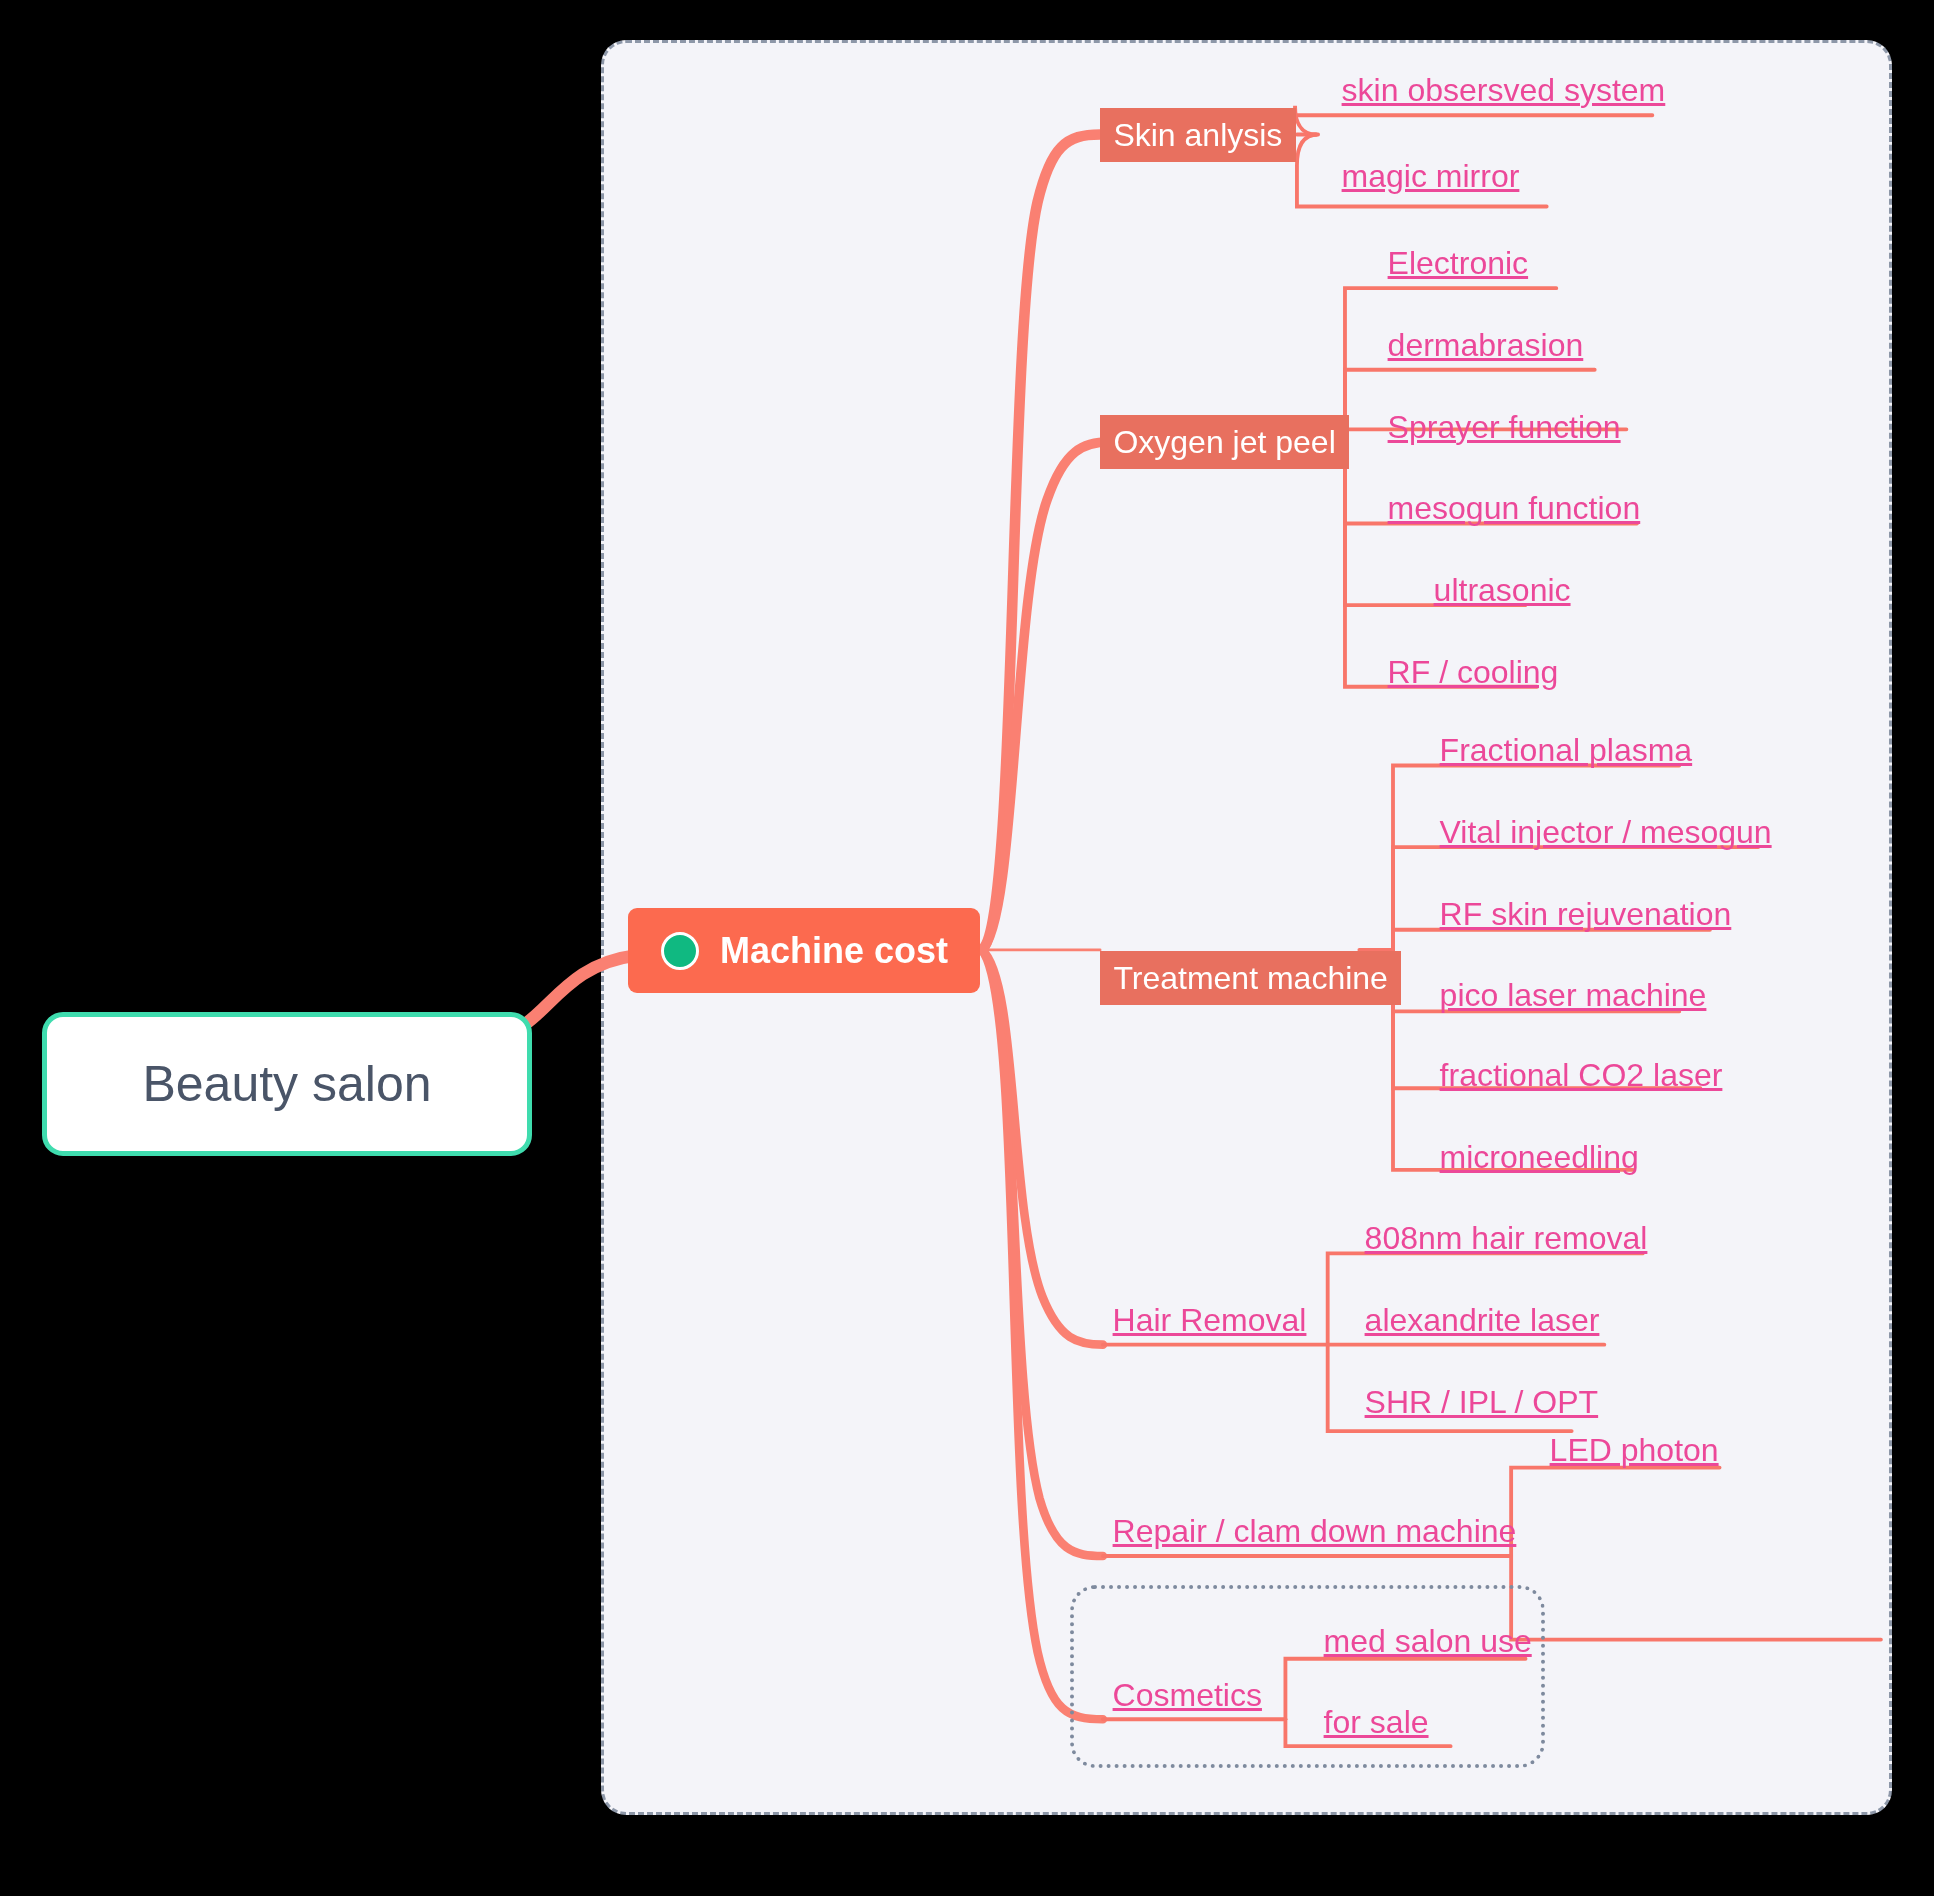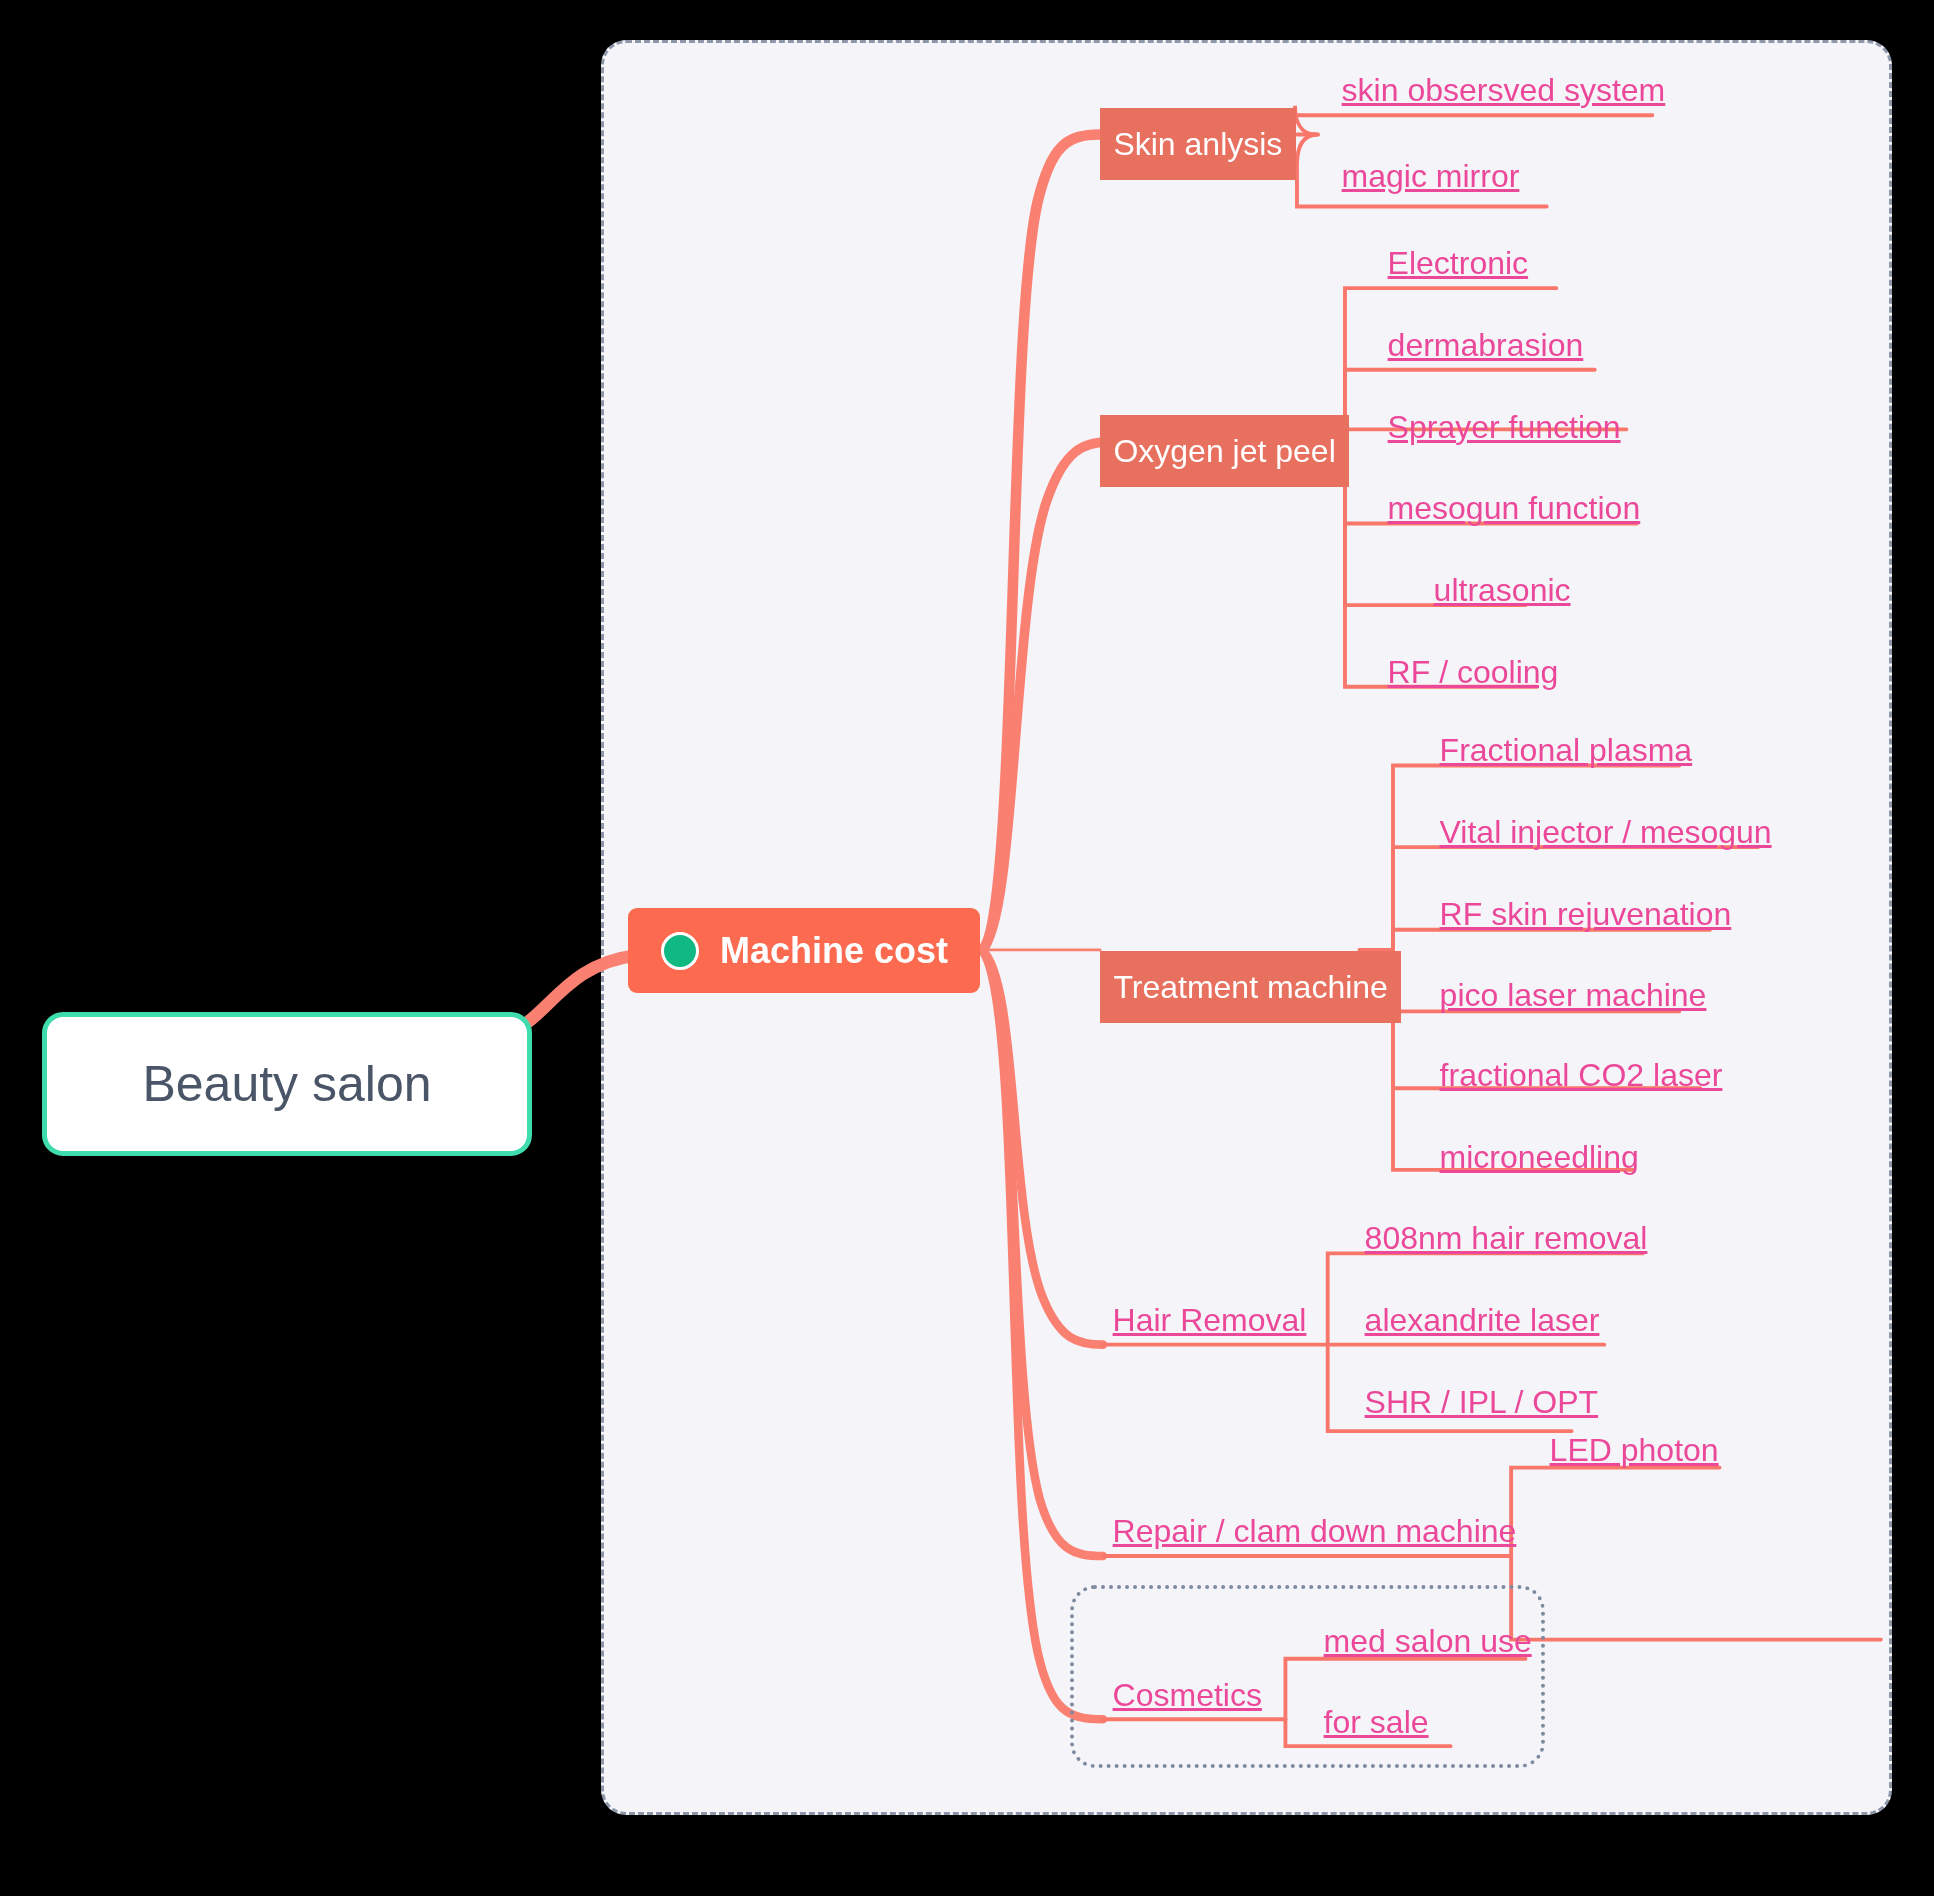--- a/index.html
+++ b/index.html
@@ -105,21 +105,21 @@
     box-sizing: border-box;
     flex: 0 0 auto;
   }
 
   
   .topic {
     display: flex;
     align-items: center;
     font-size: 32px;
     color: #3d4654;
-    height: 72px;
+    height: 54px;
     padding: 0 13.4px;
   }
   .topic.filled {
     background: #e8705f;
     color: #ffffff;
   }
 
   
   .leaf {
     display: flex;

